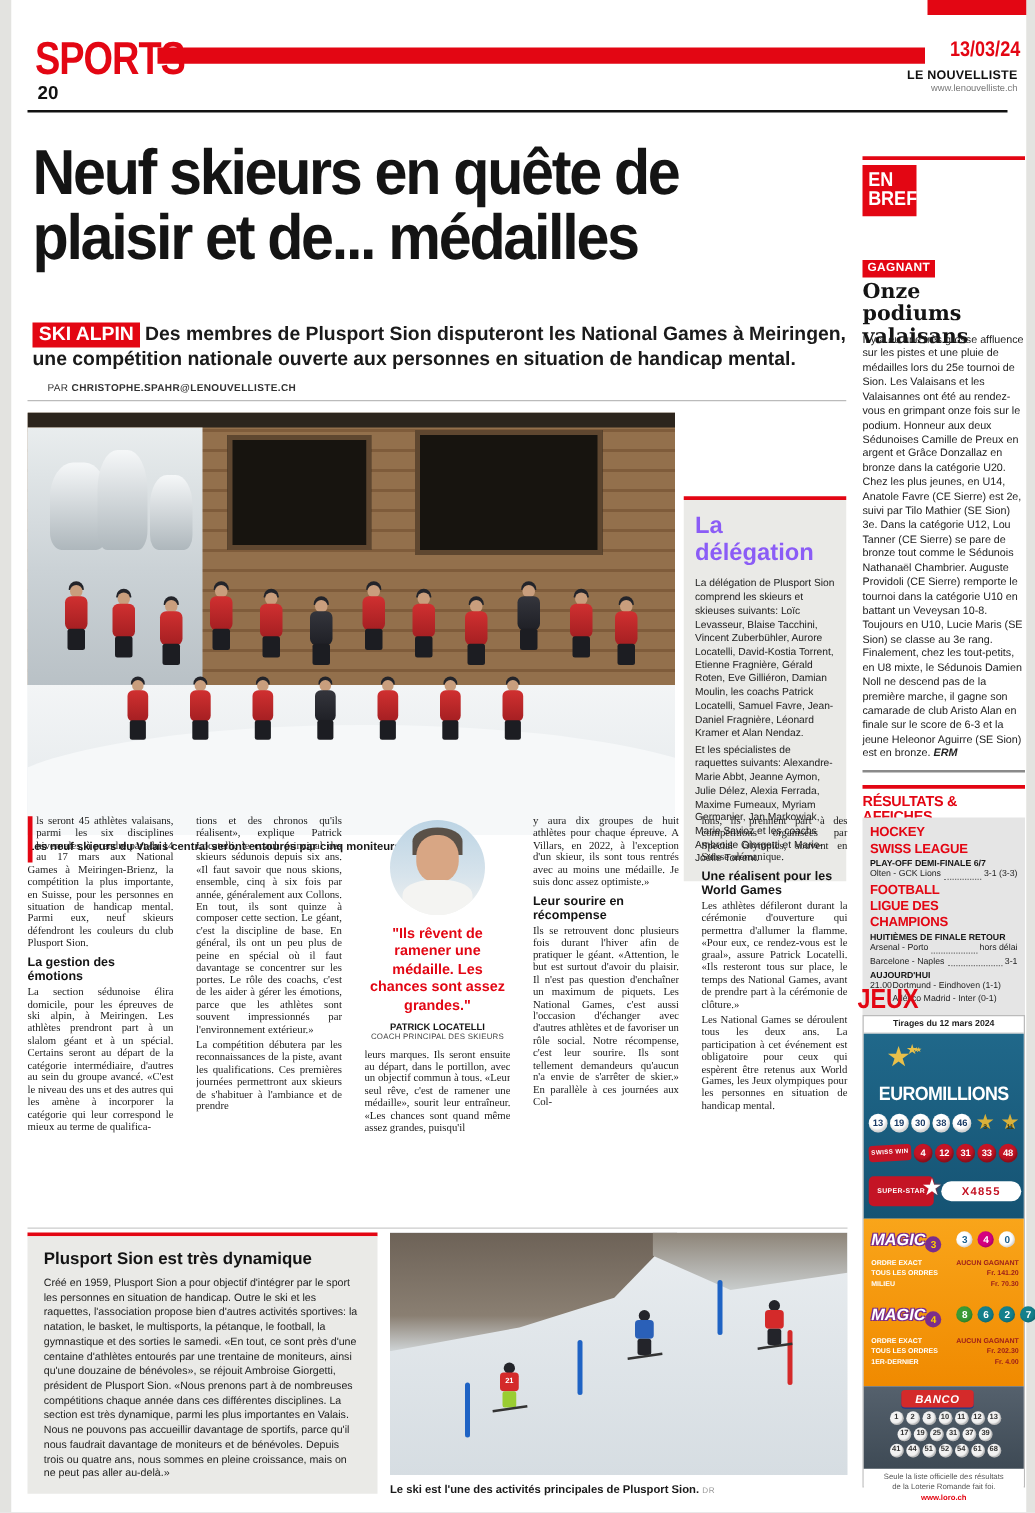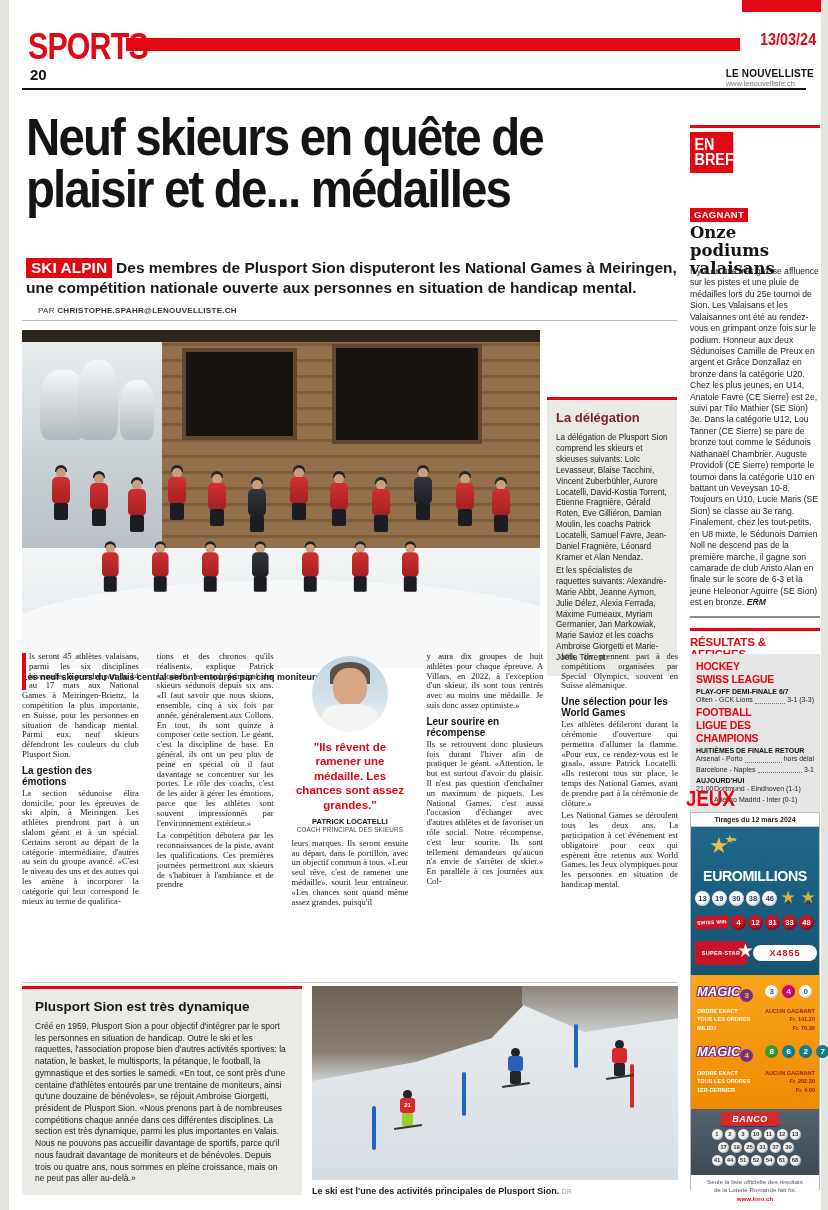--- a/index.html
+++ b/index.html
@@ -9,21 +9,21 @@
             box-shadow: inset 9px 0 0 #e3e3e0, inset -7px 0 0 #e3e3e0; }
 
   
   .corner-red { position:absolute; left:742px; top:0; width:79px; height:12px; background:#e30613; }
   .section-title { position:absolute; left:28px; top:26px; font-size:37px; font-weight:900;
                    color:#e30613; letter-spacing:-1px; transform:scaleX(.82); transform-origin:left top; }
   .header-bar { position:absolute; left:126px; top:38px; width:614px; height:13px; background:#e30613; }
   .header-date { position:absolute; right:12px; top:30px; font-size:17px; font-weight:900; color:#e30613;
                  transform:scaleX(.85); transform-origin:right top; }
   .page-num { position:absolute; left:30px; top:66px; font-size:15px; font-weight:900; color:#111; }
-  .brand { position:absolute; right:14px; top:68px; }
+  .brand { position:absolute; right:14px; top:55px; text-align:right; }
   .brand .b1 { font-size:10px; font-weight:900; color:#111; letter-spacing:.2px; }
   .brand .b2 { font-size:7.5px; color:#777; }
   .header-rule { position:absolute; left:22px; top:88px; width:784px; height:2px; background:#111; }
 
   
   .headline { position:absolute; left:26px; top:112px; width:655px; color:#141414;
               font-size:51px; line-height:1.02; font-weight:900; letter-spacing:-2px;
               transform:scaleX(.93); transform-origin:left top; }
   .kicker { position:absolute; left:26px; top:258px; width:652px; font-size:15.5px; font-weight:700;
             color:#1a1a1a; line-height:1.3; }
@@ -51,21 +51,21 @@
              background:linear-gradient(180deg,#d03030,#a51f22); }
   .p-torso.dark { background:linear-gradient(180deg,#34353c,#1f2026); }
   .p-legs { position:absolute; left:2px; top:35px; width:14px; height:17px; background:#1c1d22; border-radius:2px; }
   .photo-caption { position:absolute; left:22px; top:672px; font-size:9px; font-weight:700; color:#1a1a1a; }
   .credit { font-size:6.5px; color:#999; font-weight:400; letter-spacing:.5px; }
 
   
   .delegation { position:absolute; left:547px; top:397px; width:130px; }
   .redtop { height:3px; background:#e30613; }
   .delegation-inner { background:#eaeae7; padding:10px 9px 10px; min-height:268px; }
-  .delegation-title { font-size:13px; font-weight:900; color:#7f1d1d; margin-bottom:8px; }
+  .delegation-title { font-size:19px; font-weight:900; color:#8b5cf6; margin-bottom:8px; }
   .delegation-inner p { font-size:8.2px; line-height:1.33; color:#222; margin-bottom:2px; }
 
   
   .columns { position:absolute; left:22px; top:652px; width:656px; height:290px; display:flex; gap:18px; }
   .col { width:122px; height:100%; overflow:hidden; }
   .body-p { font-family:"Liberation Serif", serif; font-size:8.6px; line-height:1.14; color:#1a1a1a;
             text-align:justify; margin-bottom:3px; }
   .init-bar { float:left; width:4px; height:37px; background:#e30613; margin:1px 3px 0 0; }
   .col-sub { font-size:10px; font-weight:900; color:#141414; margin:5px 0 2px; line-height:1.1; }
   .portrait { position:relative; width:76px; height:76px; border-radius:50%; margin:4px auto 8px; overflow:hidden;
@@ -364,21 +364,21 @@
         <div class="q-role">COACH PRINCIPAL DES SKIEURS</div>
         <p class="body-p">leurs marques. Ils seront ensuite au départ, dans le portillon, avec un objectif commun à tous. «Leur seul rêve, c'est de ramener une médaille», sourit leur entraîneur. «Les chances sont quand même assez grandes, puisqu'il</p>
       </div>
       <div class="col">
         <p class="body-p">y aura dix groupes de huit athlètes pour chaque épreuve. A Villars, en 2022, à l'exception d'un skieur, ils sont tous rentrés avec au moins une médaille. Je suis donc assez optimiste.»</p>
         <h4 class="col-sub">Leur sourire en récompense</h4>
         <p class="body-p">Ils se retrouvent donc plusieurs fois durant l'hiver afin de pratiquer le géant. «Attention, le but est surtout d'avoir du plaisir. Il n'est pas question d'enchaîner un maximum de piquets. Les National Games, c'est aussi l'occasion d'échanger avec d'autres athlètes et de favoriser un rôle social. Notre récompense, c'est leur sourire. Ils sont tellement demandeurs qu'aucun n'a envie de s'arrêter de skier.» En parallèle à ces journées aux Col-</p>
       </div>
       <div class="col">
         <p class="body-p">lons, ils prennent part à des compétitions organisées par Special Olympics, souvent en Suisse alémanique.</p>
-        <h4 class="col-sub">Une sélection pour les World Games</h4>
+        <h4 class="col-sub">Une réalisent pour les World Games</h4>
         <p class="body-p">Les athlètes défileront durant la cérémonie d'ouverture qui permettra d'allumer la flamme. «Pour eux, ce rendez-vous est le graal», assure Patrick Locatelli. «Ils resteront tous sur place, le temps des National Games, avant de prendre part à la cérémonie de clôture.»</p>
         <p class="body-p">Les National Games se déroulent tous les deux ans. La participation à cet événement est obligatoire pour ceux qui espèrent être retenus aux World Games, les Jeux olympiques pour les personnes en situation de handicap mental.</p>
       </div>
     </div>
 
   <div class="bottom-rule"></div>
   <div class="dynamic-box">
     <div class="redtop"></div>
     <div class="dynamic-inner">
       <div class="dynamic-title">Plusport Sion est très dynamique</div>

